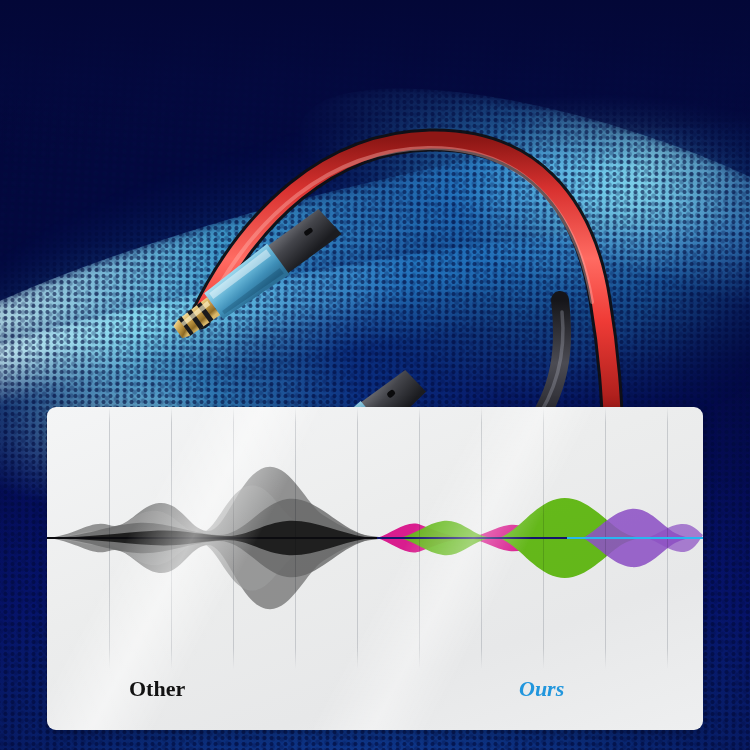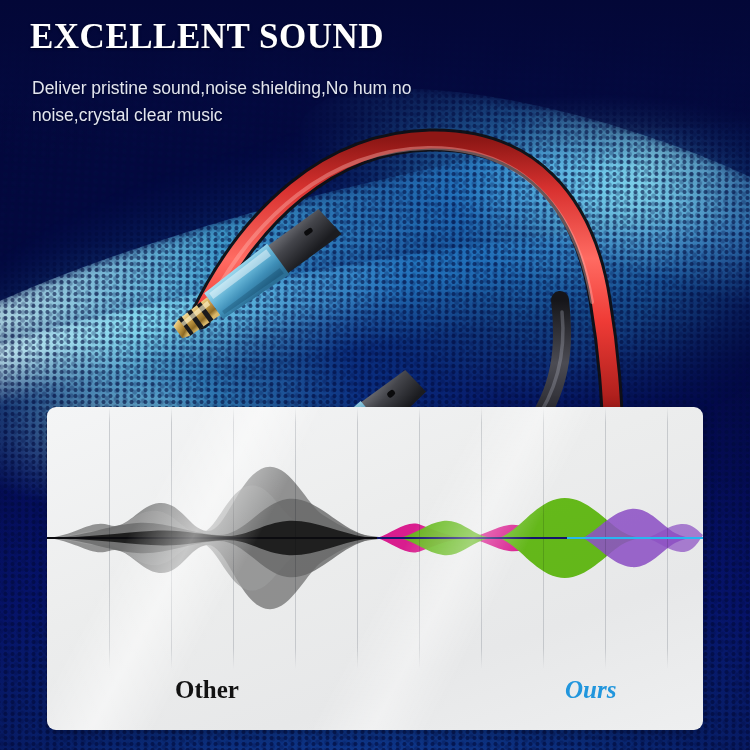--- a/index.html
+++ b/index.html
@@ -114,41 +114,39 @@
     background:linear-gradient(180deg, rgba(175,178,182,.0) 0%, rgba(168,172,178,.55) 6%, rgba(168,172,178,.55) 92%, rgba(175,178,182,0) 100%);
   }
 
   .wavebox{position:absolute;left:0;top:0;width:656px;height:262px;}
   .wavebox svg{display:block;width:656px;height:262px;}
 
   .labels{position:absolute;left:0;right:0;bottom:14px;height:40px;}
   .lbl{
     position:absolute;
     font-family:"Liberation Serif", serif;
-    font-weight:bold;font-size:25px;margin-left:46px;
+    font-weight:bold;font-size:22px;
   }
   .lbl.other{left:82px;color:#121212;}
   .lbl.ours{left:472px;color:#2196dd;font-style:italic;}
 </style>
 </head>
 <body>
 
 <div id="stage">
 
   <div class="bg-base"></div>
   <div class="wave-crest"></div>
   <div class="wave-band b1"></div>
   <div class="wave-band b2"></div>
   <div class="wave-band b3"></div>
   <div class="halftone"></div>
   <div class="halftone h2"></div>
   <div class="vignette"></div>
 
-  <div class="headline">EXCELLENT SOUND</div>
-  <div class="subline">Deliver pristine sound,noise shielding,No hum no noise,crystal clear music</div>
 
   <div class="cable-layer">
     <svg width="750" height="750" viewBox="0 0 750 750">
       <defs>
         <linearGradient id="redCable" x1="0" y1="0" x2="0" y2="1">
           <stop offset="0%" stop-color="#8e1715"></stop>
           <stop offset="16%" stop-color="#d93230"></stop>
           <stop offset="38%" stop-color="#ff6b62"></stop>
           <stop offset="58%" stop-color="#ef3b36"></stop>
           <stop offset="85%" stop-color="#a81d1a"></stop>

